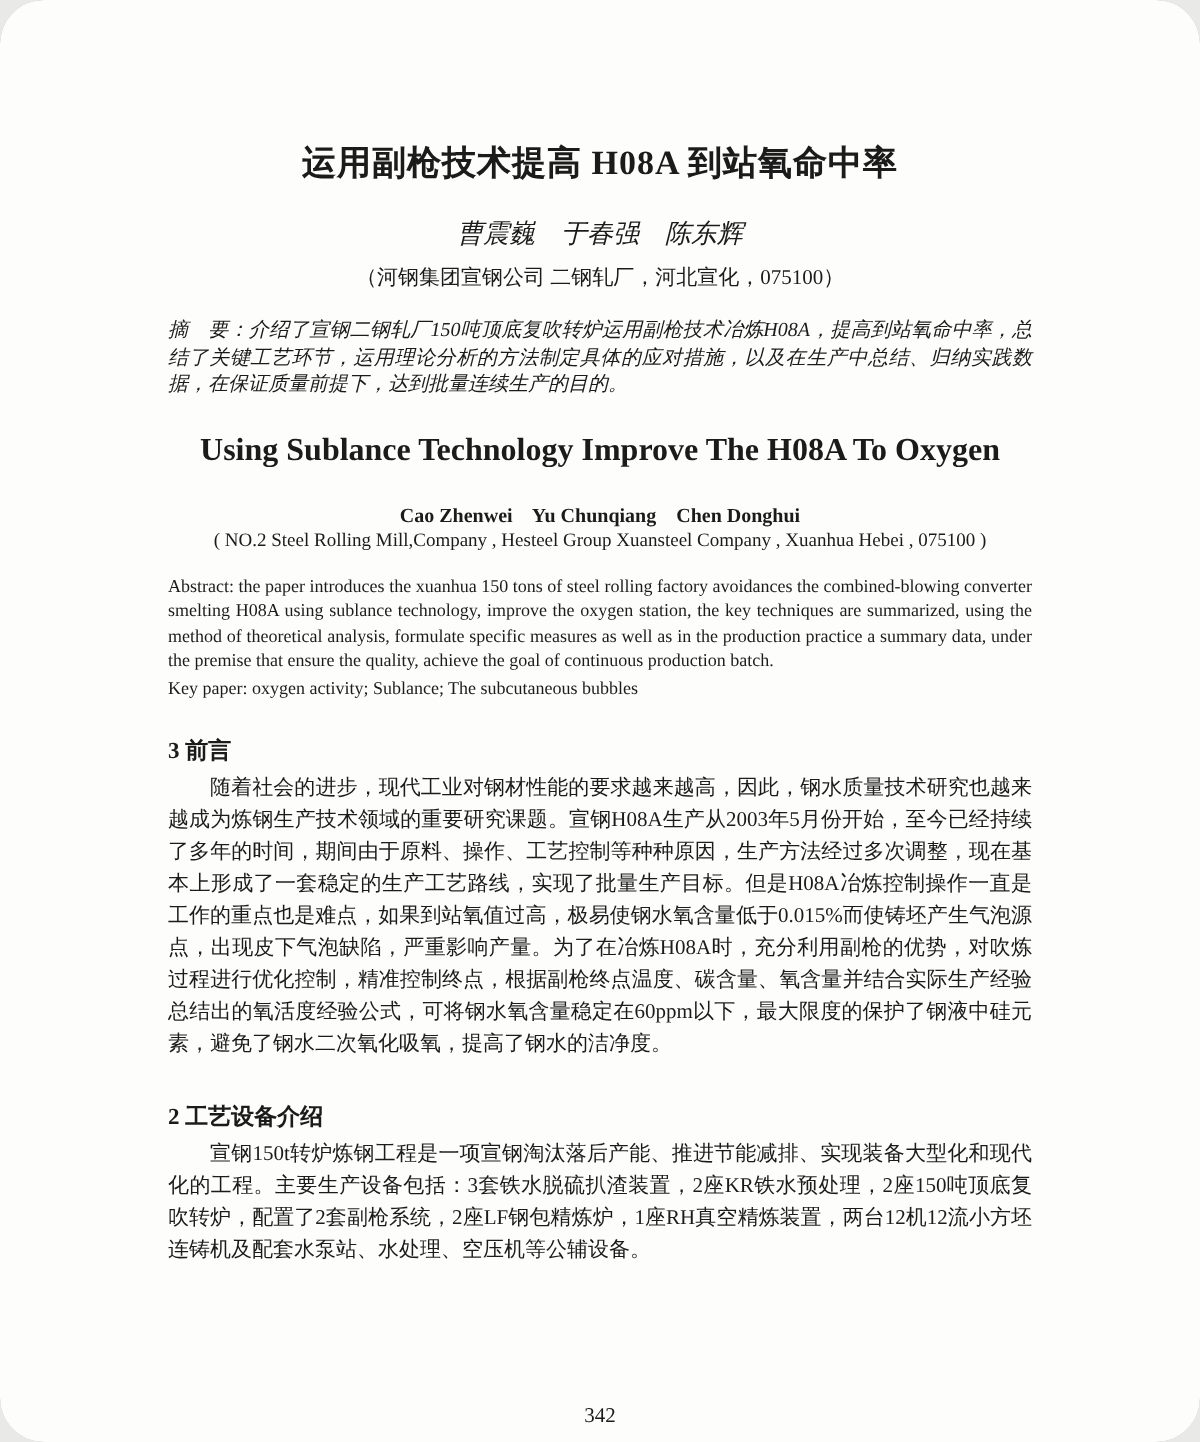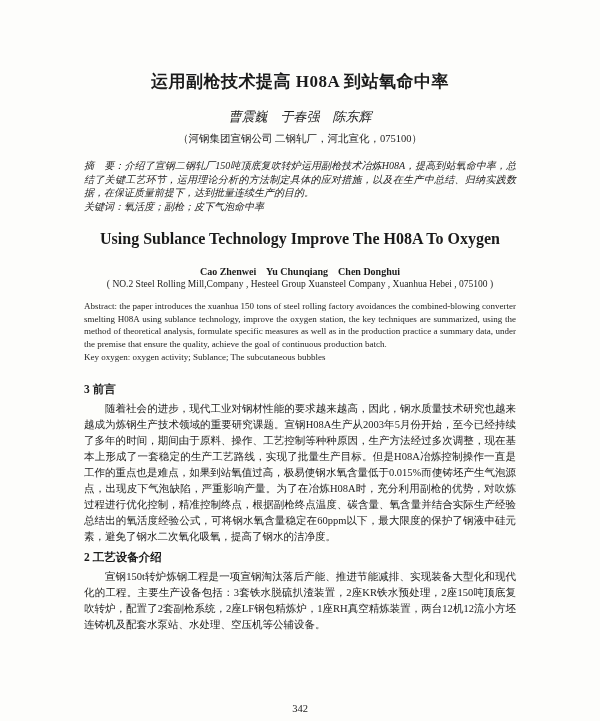--- a/index.html
+++ b/index.html
@@ -1,15 +1,15 @@
 <!DOCTYPE html>
 <html><head>
 <meta charset="utf-8">
 <style>
-  * { margin:0; padding:0; box-sizing:border-box; }
+  * { margin:0; padding:0; box-sizing:border-box;border-radius:22px; }
   html,body { background:#e9e9e7; }
   body { font-family:"Liberation Serif","DejaVu Serif",serif; }
   .page {
     width:600px; height:721px; margin:0 auto; position:relative;
     background:#fdfdfb; overflow:hidden;
     box-shadow:0 0 5px rgba(0,0,0,.2);
     color:#1b1b1b;
   }
   .content { width:432px; margin:0 auto; padding-top:70px; }
 
@@ -23,51 +23,50 @@
 
   .title-en { margin:16px auto 16px; width:400px; font-size:16px; font-weight:bold; text-align:center; line-height:19px; }
   .authors-en { margin-top:18px; text-align:center; font-size:10px; font-weight:bold; white-space:pre-wrap; }
   .affil-en { margin-top:2px; text-align:center; font-size:9.5px; }
 
   .abstract-en { margin-top:11px; font-size:9px; line-height:12.5px; text-align:justify; }
   .kw-line-en { font-size:9px; line-height:12.5px; margin-top:1px; }
 
   .section-heading { font-size:11.5px; font-weight:bold; }
   .sh-1 { margin-top:18px; }
-  .sh-2 { margin-top:5px; }
+  .sh-2 { margin-top:20px; }
   .sh-3 { margin-top:7px; }
   .body-para { margin-top:4px; font-size:10.5px; line-height:16px; text-align:justify; text-indent:2em; }
 
   .page-number { position:absolute; bottom:7px; left:0; right:0; text-align:center; font-size:10.5px; }
 </style>
 </head>
 <body>
 
 <div class="page">
   <div class="content">
 
     <h1 class="title-zh">运用副枪技术提高 H08A 到站氧命中率</h1>
 
     <div class="authors-zh">曹震巍　于春强　陈东辉</div>
 
     <div class="affil-zh">（河钢集团宣钢公司 二钢轧厂，河北宣化，075100）</div>
 
     <p class="abstract-zh"><span class="lbl">摘　要：</span><span>介绍了宣钢二钢轧厂150吨顶底复吹转炉运用副枪技术冶炼H08A，提高到站氧命中率，总结了关键工艺环节，运用理论分析的方法制定具体的应对措施，以及在生产中总结、归纳实践数据，在保证质量前提下，达到批量连续生产的目的。</span></p>
 
-    <p class="kw-line-zh"><span class="lbl">关键词：</span><span>氧活度；副枪；皮下气泡命中率</span></p>
 
     <h2 class="title-en">Using Sublance Technology Improve The H08A To Oxygen</h2>
 
     <div class="authors-en">Cao Zhenwei    Yu Chunqiang    Chen Donghui</div>
 
     <div class="affil-en">( NO.2 Steel Rolling Mill,Company , Hesteel Group Xuansteel Company ,  Xuanhua Hebei , 075100 )</div>
 
     <p class="abstract-en"><span class="lbl">Abstract:</span><span> the paper introduces the xuanhua 150 tons of steel rolling factory avoidances the combined-blowing converter smelting H08A using sublance technology, improve the oxygen station, the key techniques are summarized, using the method of theoretical analysis, formulate specific measures as well as in the production practice a summary data, under the premise that ensure the quality, achieve the goal of continuous production batch.</span></p>
 
-    <p class="kw-line-en"><span class="lbl">Key oxygen:</span><span> oxygen activity; Sublance; The subcutaneous bubbles</span></p>
+    <p class="kw-line-en"><span class="lbl">Key paper:</span><span> oxygen activity; Sublance; The subcutaneous bubbles</span></p>
 
     <h3 class="section-heading sh-1">3 前言</h3>
     <p class="body-para">随着社会的进步，现代工业对钢材性能的要求越来越高，因此，钢水质量技术研究也越来越成为炼钢生产技术领域的重要研究课题。宣钢H08A生产从2003年5月份开始，至今已经持续了多年的时间，期间由于原料、操作、工艺控制等种种原因，生产方法经过多次调整，现在基本上形成了一套稳定的生产工艺路线，实现了批量生产目标。但是H08A冶炼控制操作一直是工作的重点也是难点，如果到站氧值过高，极易使钢水氧含量低于0.015%而使铸坯产生气泡源点，出现皮下气泡缺陷，严重影响产量。为了在冶炼H08A时，充分利用副枪的优势，对吹炼过程进行优化控制，精准控制终点，根据副枪终点温度、碳含量、氧含量并结合实际生产经验总结出的氧活度经验公式，可将钢水氧含量稳定在60ppm以下，最大限度的保护了钢液中硅元素，避免了钢水二次氧化吸氧，提高了钢水的洁净度。</p>
 
     <h3 class="section-heading sh-2">2 工艺设备介绍</h3>
     <p class="body-para">宣钢150t转炉炼钢工程是一项宣钢淘汰落后产能、推进节能减排、实现装备大型化和现代化的工程。主要生产设备包括：3套铁水脱硫扒渣装置，2座KR铁水预处理，2座150吨顶底复吹转炉，配置了2套副枪系统，2座LF钢包精炼炉，1座RH真空精炼装置，两台12机12流小方坯连铸机及配套水泵站、水处理、空压机等公辅设备。</p>
 
 
   </div>
 

